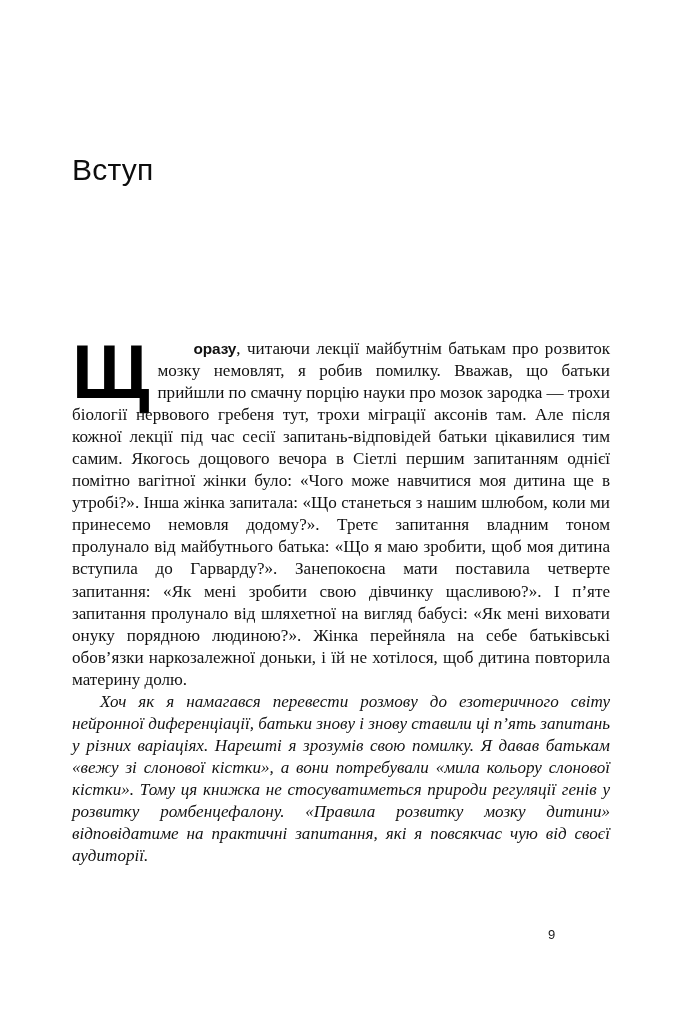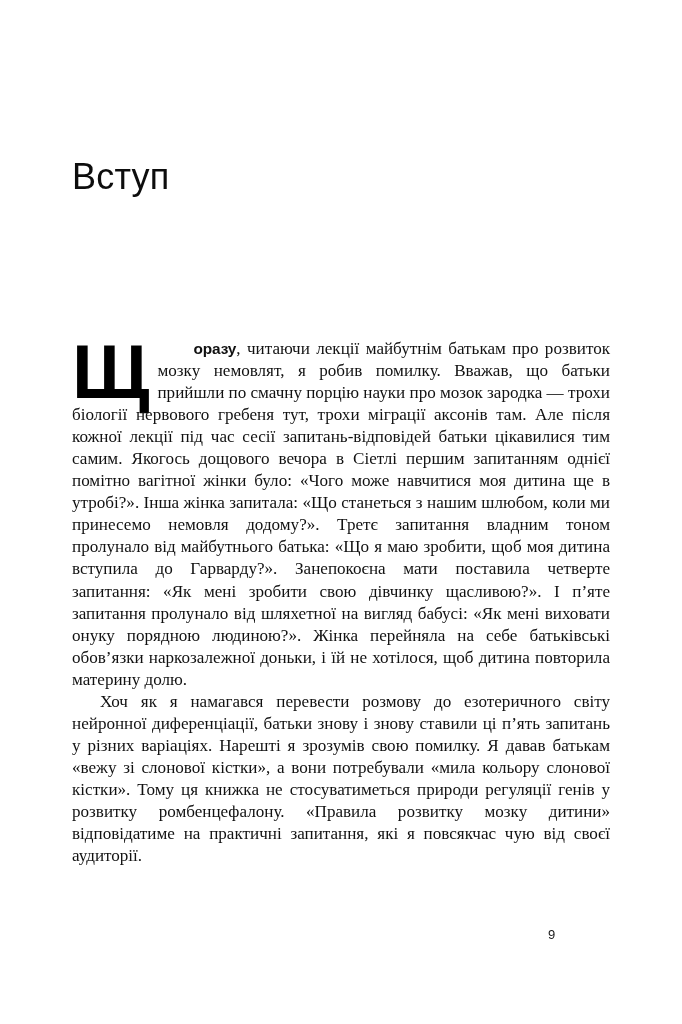--- a/index.html
+++ b/index.html
@@ -23,21 +23,21 @@
     inset: 0;
     background: #ffffff;
   }
 
   
   .chapter-title {
     position: absolute;
     left: 72px;
     top: 133px;
     font-family: "Liberation Sans", "DejaVu Sans", sans-serif;
-    font-size: 36px;
+    font-size: 30px;
     font-weight: 400;
     letter-spacing: 0.2px;
     color: #0d0d0d;
     line-height: 1.1;
     white-space: nowrap;
   }
 
   
   .text-column {
     position: absolute;
@@ -52,20 +52,21 @@
     line-height: 22.05px;
     text-align: justify;
     text-justify: inter-word;
     hyphens: manual;
     color: #111111;
     word-spacing: -0.1px;
   }
 
   .body-paragraph.indented {
     text-indent: 28px;
+    font-style: italic;
   }
 
   
   .dropcap {
     float: left;
     font-family: "Liberation Sans", "DejaVu Sans", sans-serif;
     font-weight: 700;
     font-size: 76px;
     line-height: 56px;
     margin: 6px 8px 0 0;

